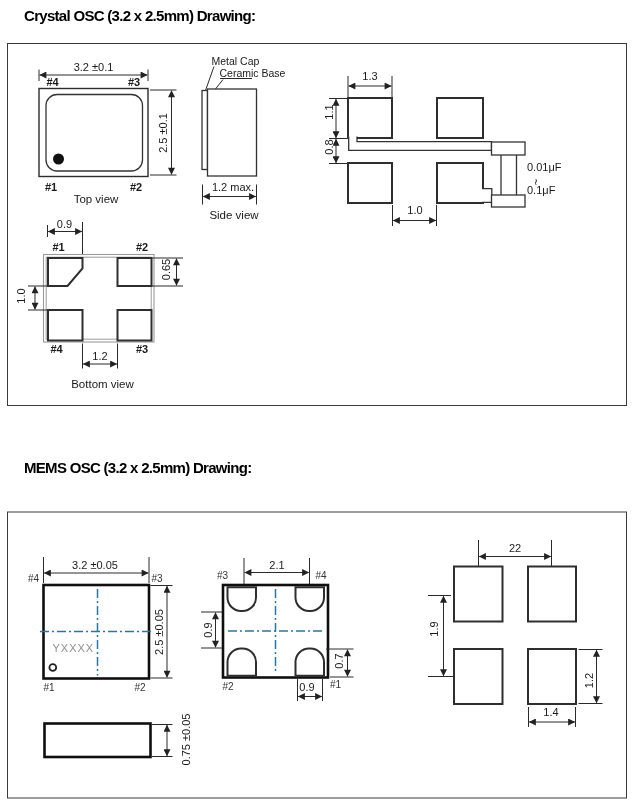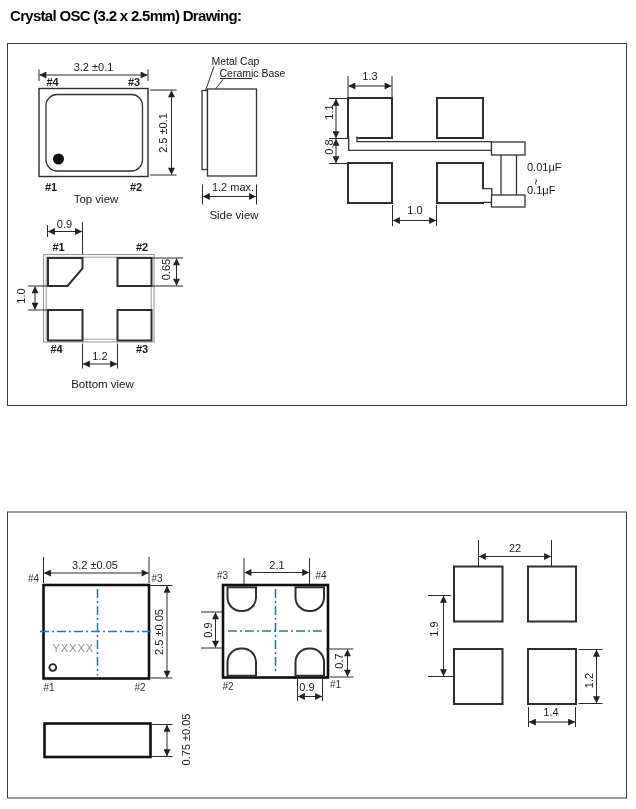--- a/index.html
+++ b/index.html
@@ -1,18 +1,18 @@
 <!DOCTYPE html>
 <html><head>
 <meta charset="utf-8">
 <style>
   html,body{margin:0;padding:0;background:#fff;}
   #page{position:relative;width:636px;height:809px;background:#fff;overflow:hidden;
         font-family:"Liberation Sans",sans-serif;}
-  .heading{position:absolute;left:10px;font-weight:700;font-size:15px;letter-spacing:-0.7px;
+  .heading{position:absolute;left:24px;font-weight:700;font-size:15px;letter-spacing:-0.7px;
            color:#000;white-space:nowrap;}
   #crystal-title{top:7px;}
   #mems-title{top:459px;}
   svg{position:absolute;left:0;top:0;}
   
   .border-box{fill:none;stroke:#3a3a3a;stroke-width:1;}
   .shape{fill:#fff;stroke:#2b2b2b;stroke-width:1.4;}
   .thin{fill:#fff;stroke:#333;stroke-width:1.3;}
   .thinline{fill:none;stroke:#333;stroke-width:1.3;}
   .gray-outline{fill:#fff;stroke:#9a9a9a;stroke-width:1.1;}
@@ -32,20 +32,21 @@
   .pin{font-size:10px;fill:#333;}
   .mark{font-size:11px;fill:#8f8f8f;letter-spacing:1px;}
   .mid{text-anchor:middle;}
 </style>
 </head>
 <body>
 
 <div id="page">
 
   <div id="crystal-title" class="heading">Crystal OSC (3.2 x 2.5mm) Drawing:</div>
+  <div id="mems-title" class="heading">MEMS OSC (3.2 x 2.5mm) Drawing:</div>
 
   <svg width="636" height="809" viewBox="0 0 636 809">
     <defs>
       <marker id="ae" viewBox="0 0 10 10" refX="9.5" refY="5" markerWidth="9.5" markerHeight="7" orient="auto-start-reverse" markerUnits="userSpaceOnUse">
         <path d="M0,0 L10,5 L0,10 Z" fill="#222"></path>
       </marker>
     </defs>
 
     <rect x="7.5" y="43.5" width="619" height="362" class="border-box"></rect>
 

